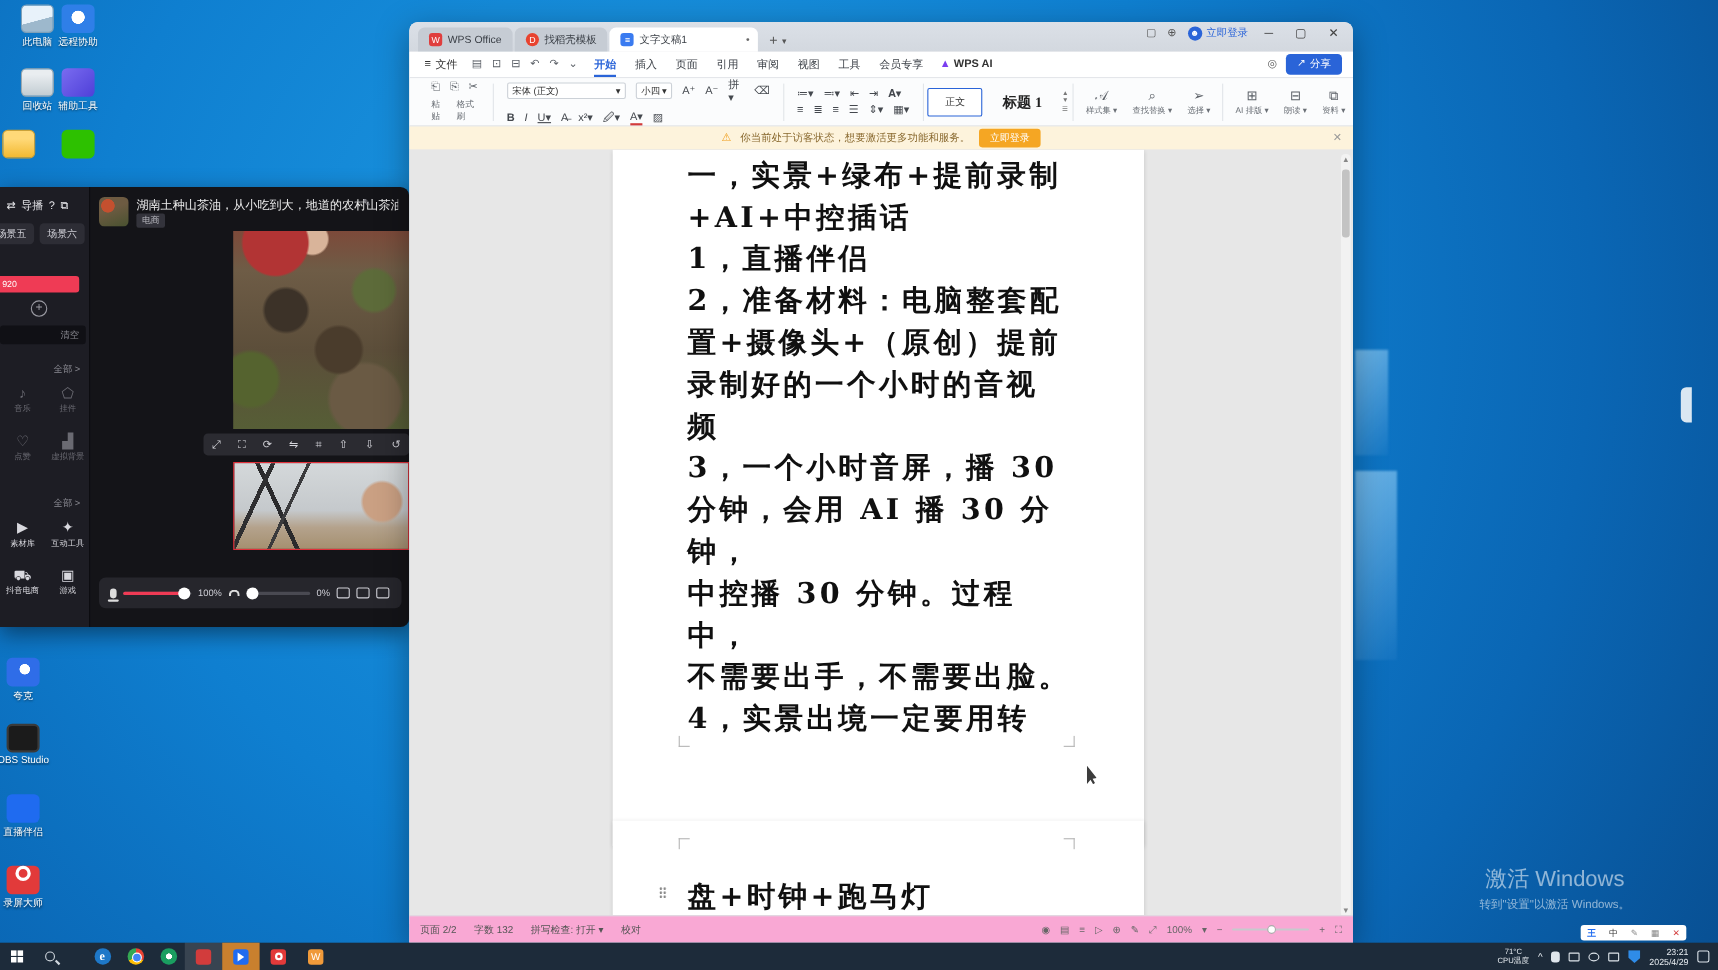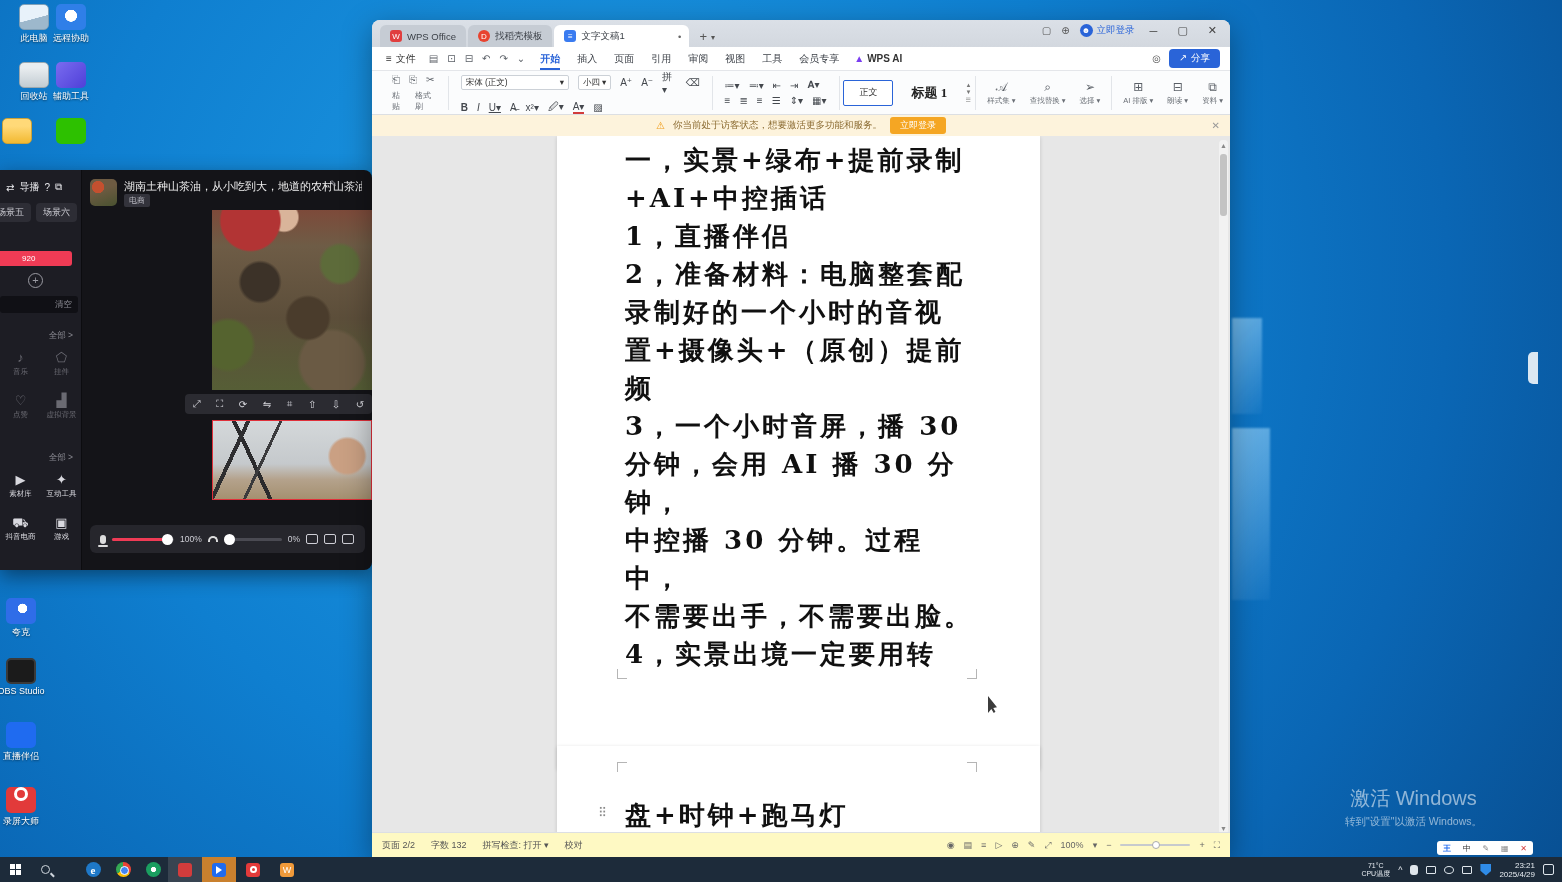--- a/index.html
+++ b/index.html
@@ -32,21 +32,21 @@
 
   
   #stream { position:absolute; left:0; top:170px; width:372px; height:400px;
     background:#141418; border-radius:0 8px 8px 0; box-shadow:0 6px 20px rgba(0,0,0,.45); color:#ddd; }
   #stream .sidebar { position:absolute; left:0; top:0; width:82px; height:100%;
     background:#1d1d24; border-right:1px solid #0c0c0f; }
   .sb-top { display:flex; align-items:center; gap:5px; padding:10px 4px 0 6px; font-size:10px; color:#e8e8ec; }
   .sb-tabs { display:flex; gap:5px; margin:9px 3px 0 -10px; }
   .sb-tab { background:#2d2d35; color:#cfcfd6; font-size:9px; padding:3px 7px; border-radius:4px; white-space:nowrap; }
   .hot-bar { position:absolute; left:0; top:81px; width:72px; height:15px;
-    background:#ef3b55; border-radius:0 3px 3px 0; color:#fff; font-size:8px; line-height:15px; padding-left:22px; }
+    background:#ef3b55; border-radius:0 3px 3px 0; color:#fff; font-size:8px; line-height:15px; padding-left:2px; }
   .add-btn { position:absolute; left:28px; top:103px; width:15px; height:15px; border:1.5px solid #9a9aa2;
     border-radius:50%; color:#9a9aa2; font-size:11px; line-height:12px; text-align:center; }
   .clear-row { position:absolute; left:0; top:126px; width:78px; height:17px;
     background:#101015; border-radius:3px; }
   .clear-row span { position:absolute; right:6px; top:3px; font-size:8.5px; color:#8b8b93; }
   .sb-section { position:absolute; right:8px; font-size:8.5px; color:#8b8b93; }
   .tool-grid { position:absolute; left:0; width:82px; display:grid; grid-template-columns:1fr 1fr; row-gap:16px; }
   .tool-item { text-align:center; }
   .tool-item .tic { font-size:13px; line-height:15px; }
   .tool-item .tlb { font-size:7.5px; margin-top:2px; white-space:nowrap; }
@@ -164,21 +164,21 @@
     font-weight:600; font-size:26px; letter-spacing:3px; color:#101010; }
   .cmark { position:absolute; width:10px; height:10px; border-color:#b5b5b5; border-style:solid; border-width:0; }
   .drag-dots { position:absolute; left:42px; top:60px; width:7px; height:11px;
     background:radial-gradient(circle, #8a8a8a 1px, transparent 1.4px); background-size:3.5px 3.7px; }
   .vscroll { position:absolute; right:2px; top:4px; width:9px; height:694px; background:#f2f2f2; border-radius:4px; }
   .vthumb { position:absolute; left:1px; top:14px; width:7px; height:62px; background:#c3c3c3; border-radius:3px; }
   .varrow { position:absolute; left:1px; font-size:7px; color:#888; }
   .cursor { position:absolute; left:616px; top:560px; width:12px; height:17px; background:#3c3c3c;
     clip-path:polygon(0 0, 0 100%, 28% 76%, 48% 100%, 62% 93%, 44% 70%, 75% 66%); }
 
-  .statusbar { position:absolute; left:0; bottom:0; width:100%; height:17px; background:#fef9c3;
+  .statusbar { position:absolute; left:0; bottom:0; width:100%; height:17px; background:#f9a8d4;
     border-top:1px solid #dcdfe3; display:flex; align-items:center; font-size:9px; color:#555;
     padding:12px 10px; gap:16px; }
   .sb-right { margin-left:auto; display:flex; align-items:center; gap:9px; color:#666; }
   .zoom-track { position:relative; width:70px; height:2px; background:#c7cacd; border-radius:1px; }
   .zoom-knob { position:absolute; left:32px; top:-3px; width:8px; height:8px; background:#fff;
     border:1px solid #aaa; border-radius:50%; }
 
   
   #taskbar { position:absolute; left:0; top:857px; width:1562px; height:25px; background:#1d2b3a;
     display:flex; align-items:center; }
@@ -532,22 +532,22 @@
     <span class="nclose">✕</span>
   </div>
 
   <div class="docarea">
     <div class="page page1">
       <div class="doctext">
         <div>一，实景+绿布+提前录制</div>
         <div>+AI+中控插话</div>
         <div>1，直播伴侣</div>
         <div>2，准备材料：电脑整套配</div>
+        <div>置+摄像头+（原创）提前</div>
         <div>录制好的一个小时的音视</div>
-        <div>置+摄像头+（原创）提前</div>
         <div>频</div>
         <div>3，一个小时音屏，播 30</div>
         <div>分钟，会用 AI 播 30 分钟，</div>
         <div>中控播 30 分钟。过程中，</div>
         <div>不需要出手，不需要出脸。</div>
         <div>4，实景出境一定要用转</div>
       </div>
       <div class="cmark" style="left:60px;top:533px;border-left-width:1px;border-bottom-width:1px;"></div>
       <div class="cmark" style="left:410px;top:533px;border-right-width:1px;border-bottom-width:1px;"></div>
     </div>

